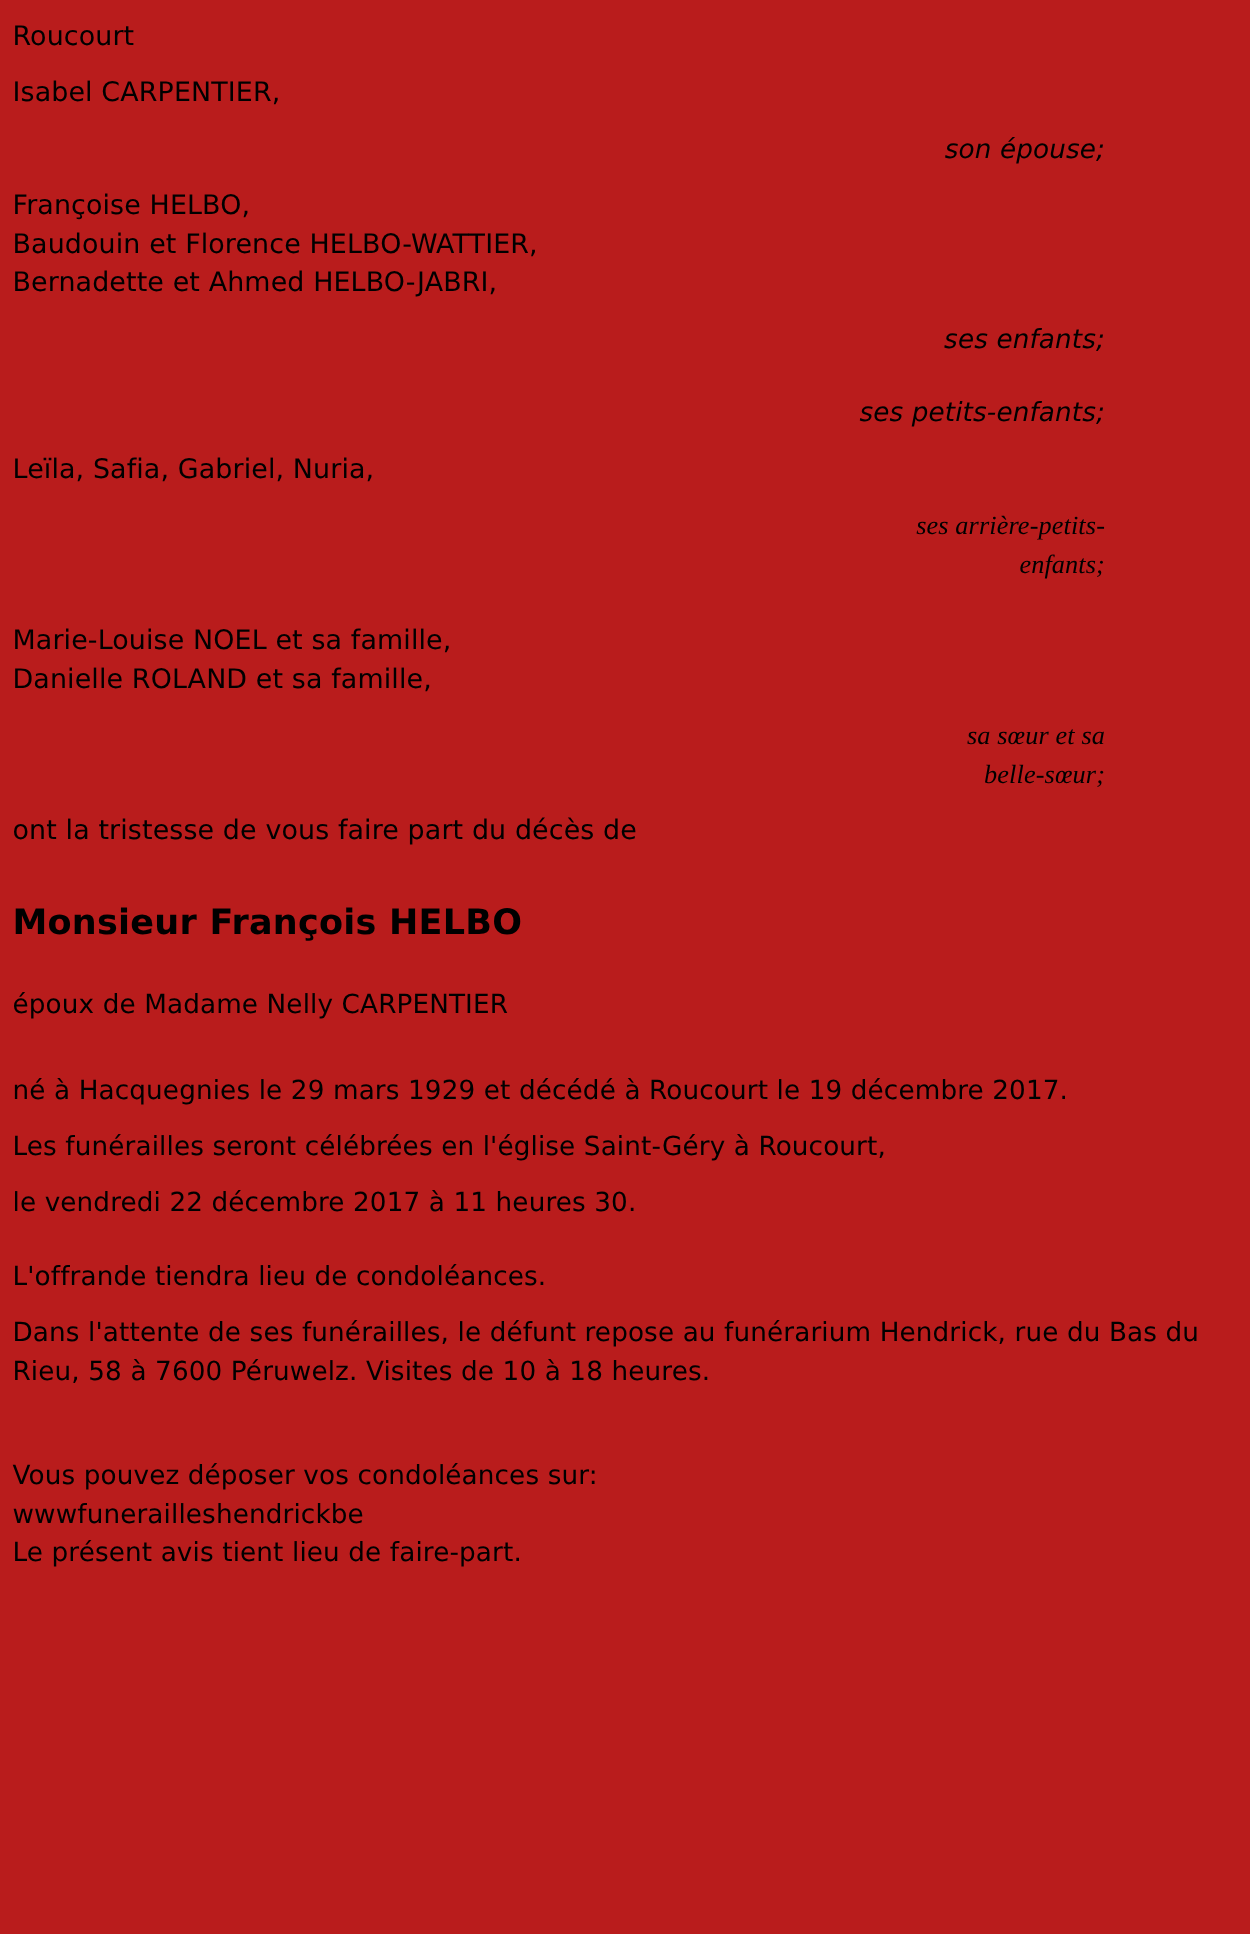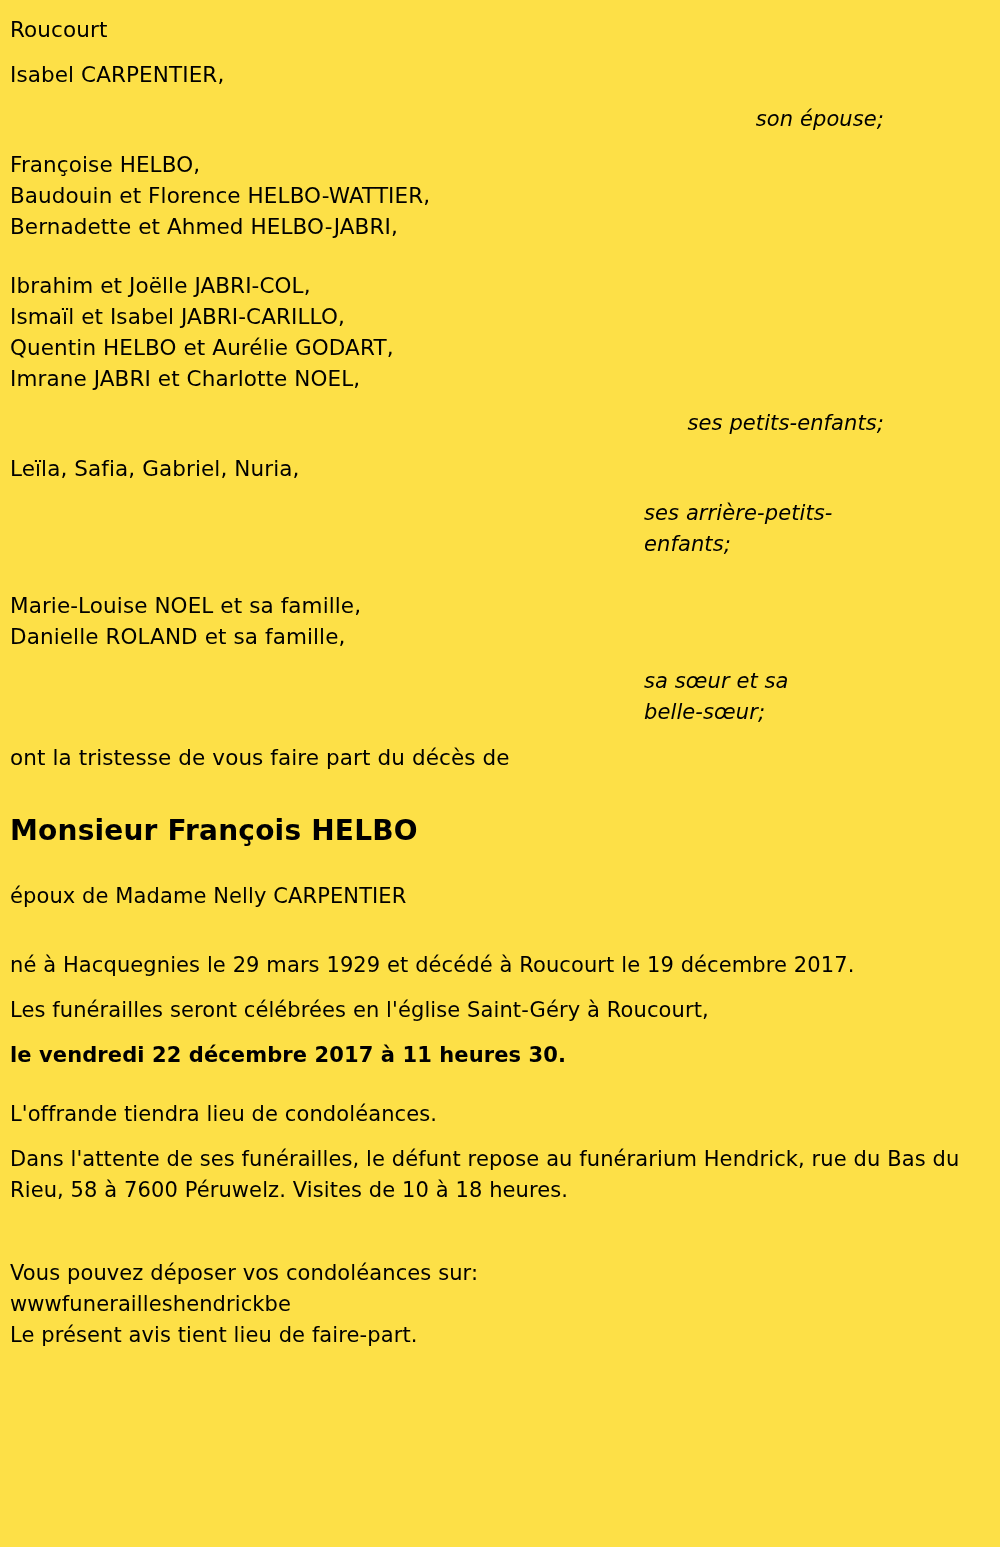--- a/index.html
+++ b/index.html
@@ -12,21 +12,21 @@
     height: 1547px;
     font-family: "DejaVu Sans", sans-serif;
     color: #000000;
     -webkit-font-smoothing: antialiased;
   }
   .page {
     position: relative;
     width: 1000px;
     height: 1547px;
     overflow: hidden;
-    background: #fde047;
+    background: #b91c1c;
   }
   
   .row {
     position: relative;
     display: block;
     padding: 0 10px 0 10px;
     box-sizing: border-box;
     width: 1000px;
   }
   .line {
@@ -43,21 +43,22 @@
     font-size: 21px;
     line-height: 31px;
     letter-spacing: 0.1px;
     padding-right: 10px;
     box-sizing: border-box;
     width: 894px;
   }
   .rel-narrow {
     margin-left: auto;
     width: 240px;
-    text-align: left;
+    text-align: right;
+    font-family: Liberation Serif, serif;
   }
   
   .gap-sm { height: 14px; }
   .gap-lg { height: 30px; }
   .gap-xl { height: 38px; }
 
   .deceased-name {
     font-size: 28px;
     line-height: 40px;
     font-weight: 700;
@@ -67,21 +68,21 @@
   }
   .para {
     font-size: 21px;
     line-height: 31px;
     letter-spacing: 0.1px;
     padding: 0 10px;
     box-sizing: border-box;
     max-width: 985px;
   }
   .para.bold {
-    font-weight: 700;
+    font-weight: 400;
   }
 </style>
 </head>
 <body>
 
 <div class="page">
 
   <div class="row" style="padding-top:14px;">
     <div class="line">Roucourt</div>
   </div>
@@ -95,29 +96,24 @@
   <div class="rel">son épouse;</div>
 
   <div class="gap-sm"></div>
 
   <div class="row">
     <div class="line">Françoise HELBO,</div>
     <div class="line">Baudouin et Florence HELBO-WATTIER,</div>
     <div class="line">Bernadette et Ahmed HELBO-JABRI,</div>
   </div>
   <div class="gap-sm"></div>
+  <div class="rel">ses enfants;</div>
 
   <div class="gap-sm"></div>
 
-  <div class="row">
-    <div class="line">Ibrahim et Joëlle JABRI-COL,</div>
-    <div class="line">Ismaïl et Isabel JABRI-CARILLO,</div>
-    <div class="line">Quentin HELBO et Aurélie GODART,</div>
-    <div class="line">Imrane JABRI et Charlotte NOEL,</div>
-  </div>
   <div class="gap-sm"></div>
   <div class="rel">ses petits-enfants;</div>
 
   <div class="gap-sm"></div>
 
   <div class="row">
     <div class="line">Leïla, Safia, Gabriel, Nuria,</div>
   </div>
   <div class="gap-sm"></div>
   <div class="rel">

